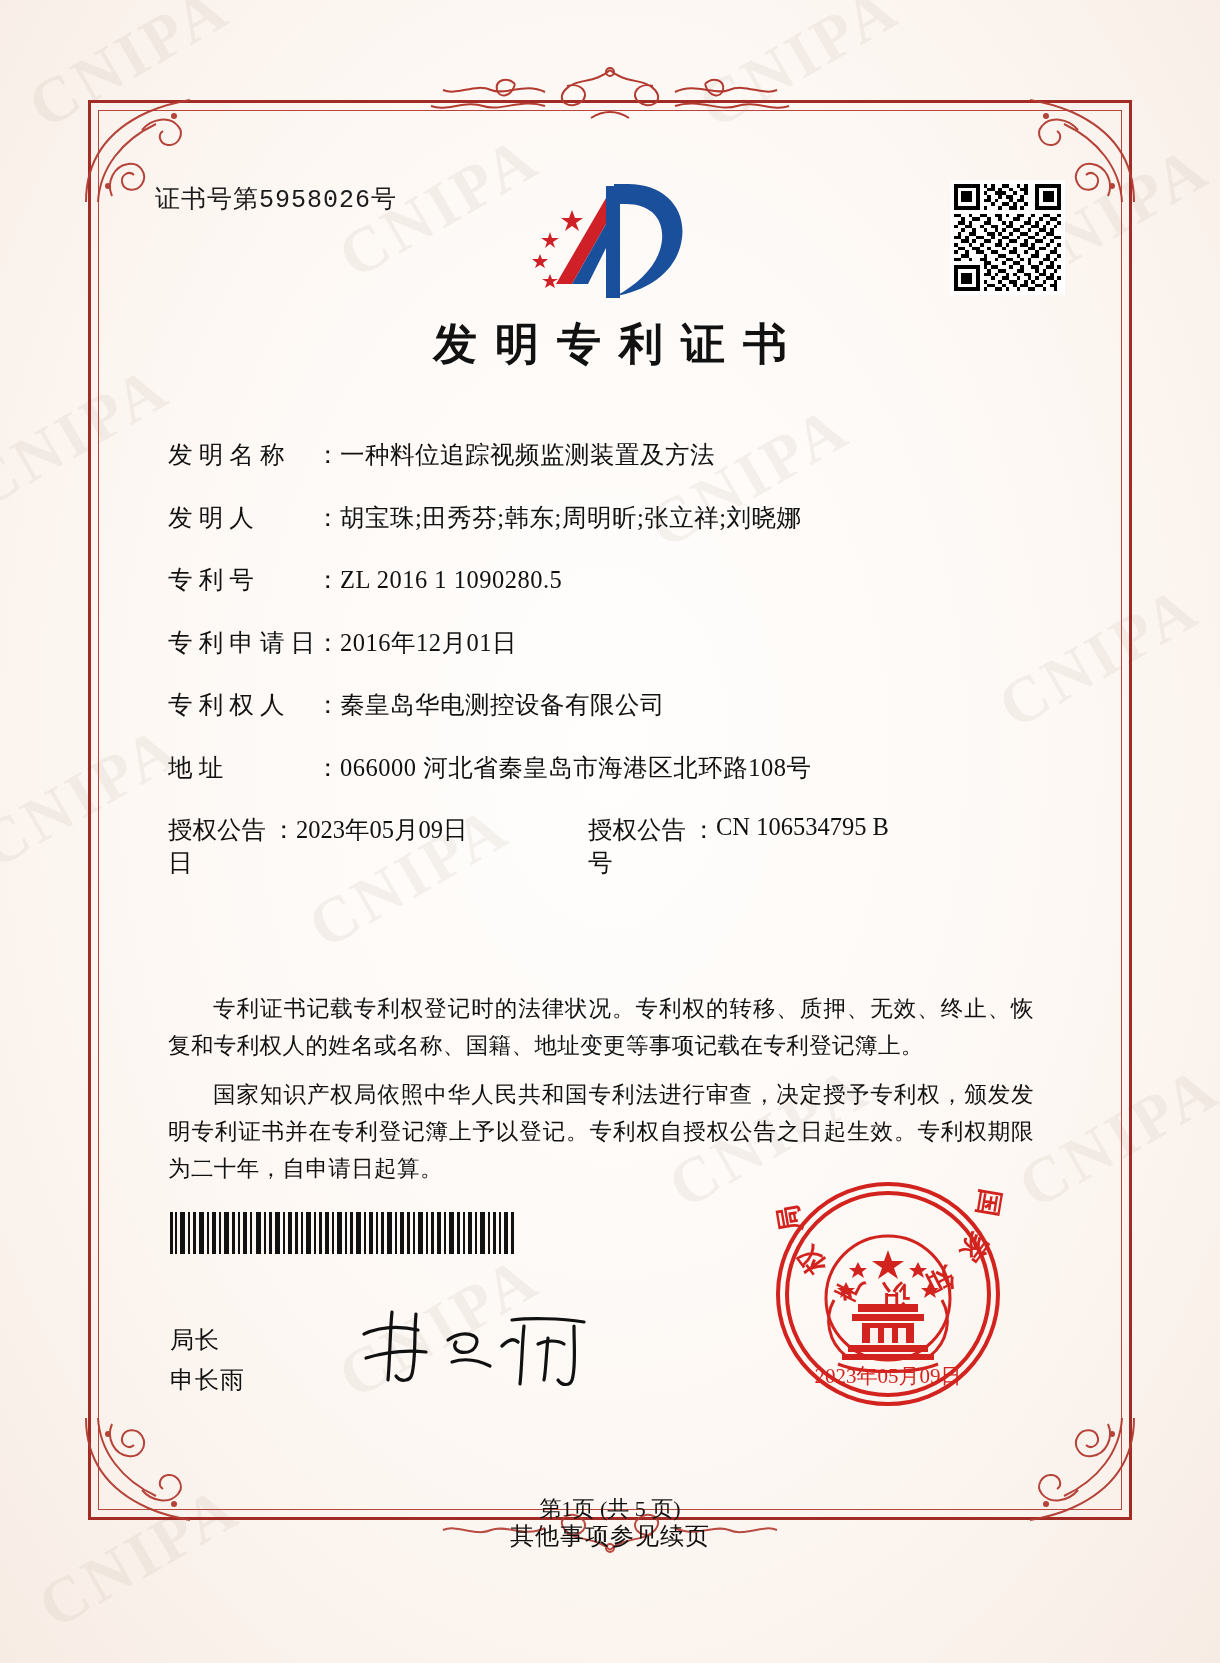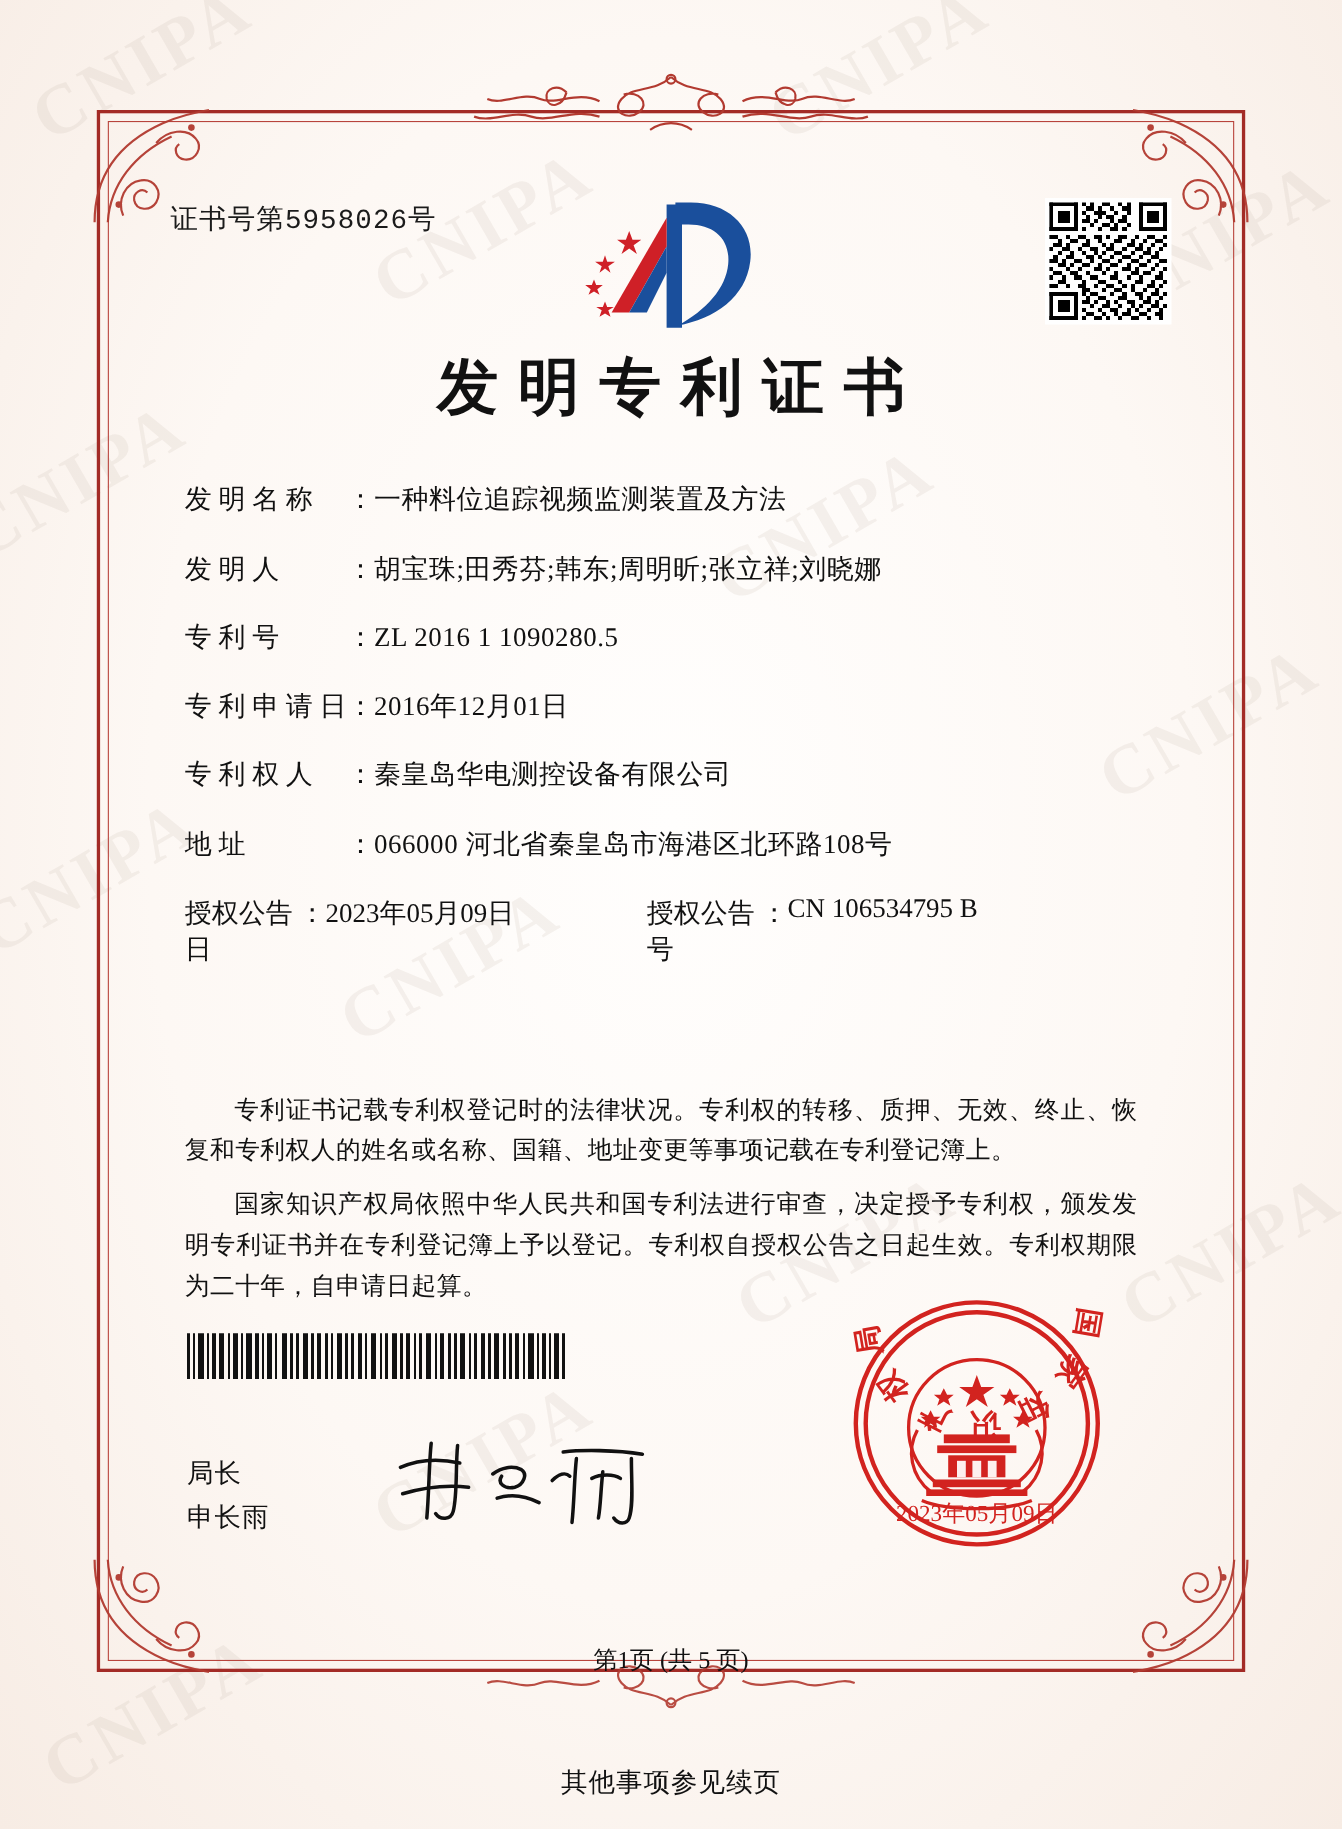--- a/index.html
+++ b/index.html
@@ -129,21 +129,21 @@
     width: 200px;
     height: 128px;
   }
   .cnipa-logo svg { width:100%; height:100%; display:block; }
 
   .cert-title {
     position: absolute;
     left: 0; right: 0;
     top: 315px;
     text-align: center;
-    font-size: 56px;
+    font-size: 44px;
     font-weight: bold;
     letter-spacing: 18px;
     text-indent: 18px;
     color: #111;
     font-family: "Liberation Serif", "DejaVu Serif", serif;
   }
 
   
   .fields {
     position: absolute;
@@ -254,21 +254,21 @@
     position: absolute;
     left: 0; right: 0;
     top: 1494px;
     text-align: center;
     font-size: 22px;
     color: #111;
   }
   .page-note {
     position: absolute;
     left: 0; right: 0;
-    top: 1604px;
+    top: 1520px;
     text-align: center;
     font-size: 24px;
     color: #111;
     letter-spacing: 1px;
   }
 </style>
 </head>
 <body>
 
 <div id="certificate-page">

